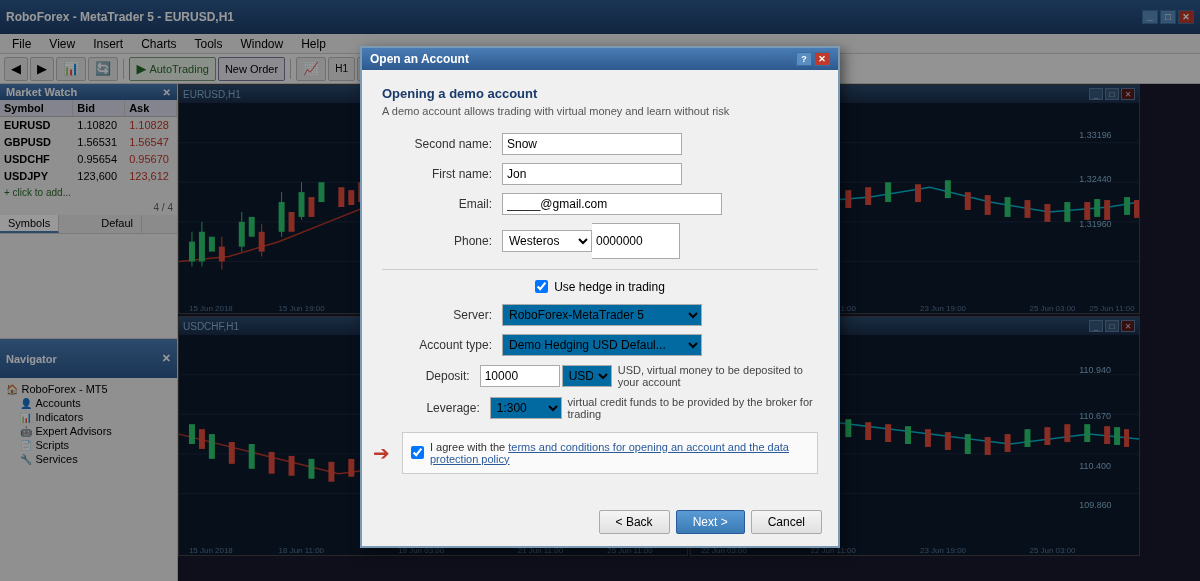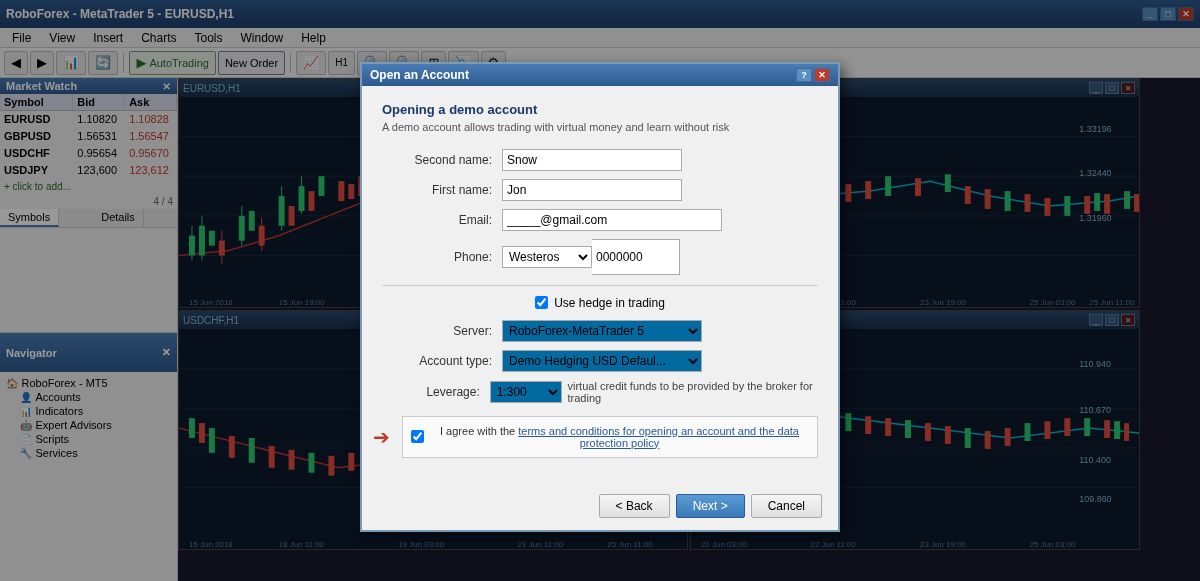--- a/index.html
+++ b/index.html
@@ -10,21 +10,21 @@
       font-family: 'Segoe UI', Tahoma, Geneva, Verdana, sans-serif;
       font-size: 12px;
       background: #1a1a2e;
       position: relative;
     }
 
     
     #title-bar {
       background: linear-gradient(to bottom, #2d5a8e, #1e3f6b);
       color: white;
-      height: 28px;
+      height: 34px;
       display: flex;
       align-items: center;
       padding: 0 6px;
       font-size: 12px;
       font-weight: bold;
       user-select: none;
     }
     #title-bar .title-text {
       flex: 1;
     }
@@ -458,21 +458,20 @@
       margin: 12px 0 12px 20px;
       padding: 8px;
       border: 1px solid #ccc;
       background: #fafafa;
       position: relative;
     }
     .terms-checkbox { margin-right: 6px; }
     .terms-text {
       font-size: 11px;
       color: #333;
-      text-align: center;
     }
     .terms-link {
       color: #2a5a9a;
       text-decoration: underline;
       cursor: pointer;
     }
     .arrow-indicator {
       position: absolute;
       left: -30px;
       top: 50%;
@@ -602,21 +601,21 @@
       </div>
       <div class="mw-row">
         <div class="mw-cell symbol">USDJPY</div>
         <div class="mw-cell bid">123,600</div>
         <div class="mw-cell ask" style="color:#c0392b">123,612</div>
       </div>
       <div class="mw-add-btn">+ click to add...</div>
       <div class="mw-footer">4 / 4</div>
       <div id="mw-tabs">
         <div class="mw-tab active">Symbols</div>
-        <div class="mw-tab">Details</div>
+        <div class="mw-tab">Defaul</div>
         <div class="mw-tab">Trading</div>
         <div class="mw-tab">Ticks</div>
       </div>
     </div>
 
     <div id="navigator">
       <div id="navigator-title">
         <span>Navigator</span>
         <span style="cursor:pointer">✕</span>
       </div>
@@ -965,20 +964,28 @@
         </select>
       </div>
 
       <div class="form-row">
         <label class="form-label">Account type:</label>
         <select class="form-select account-select">
           <option>Demo Hedging USD Defaul...</option>
         </select>
       </div>
 
+      <div class="form-row">
+        <label class="form-label">Deposit:</label>
+        <input class="deposit-input" type="text" value="10000" style="">
+        <select class="form-select deposit-select" style="margin-left:2px;width:50px">
+          <option>USD</option>
+        </select>
+        <span class="form-info-text">USD, virtual money to be deposited to your account</span>
+      </div>
 
       <div class="form-row">
         <label class="form-label">Leverage:</label>
         <select class="form-select leverage-select">
           <option>1:300</option>
         </select>
         <span class="form-info-text">virtual credit funds to be provided by the broker for trading</span>
       </div>
 
       <div class="terms-row">

